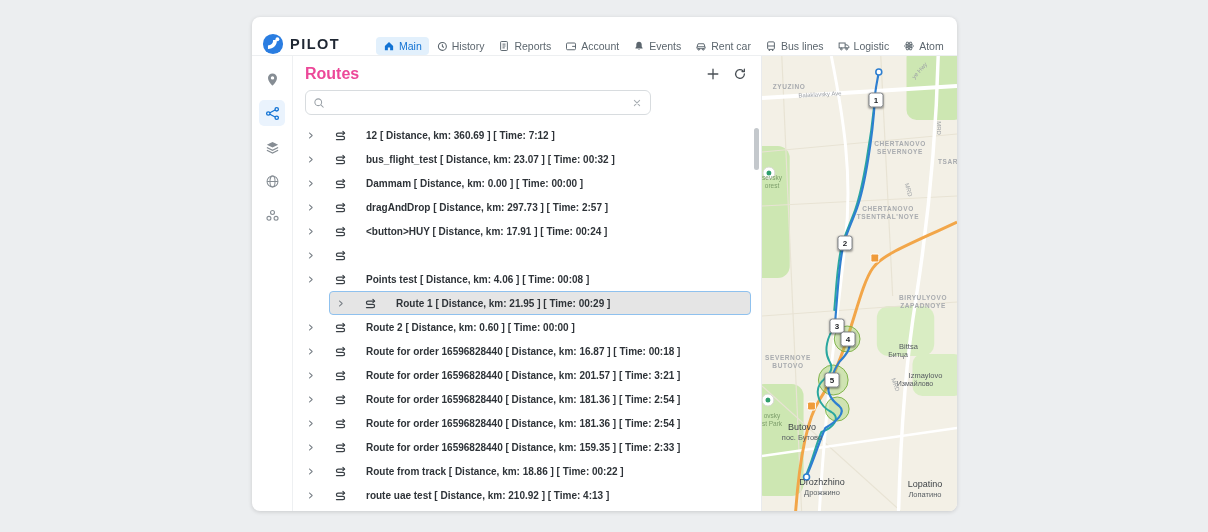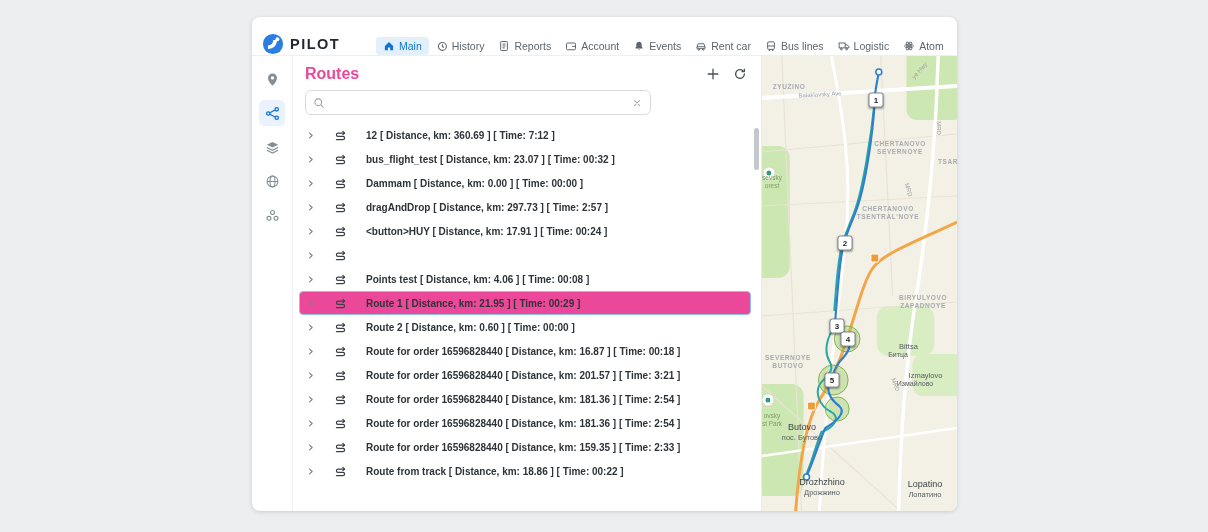--- a/index.html
+++ b/index.html
@@ -36,21 +36,21 @@
   .panel-actions{display:flex;gap:13px;align-items:center;}
   .icon-btn{border:0;background:none;padding:0;color:#4a5056;cursor:pointer;display:flex;}
   .icon-btn svg{width:14px;height:14px;display:block;}
   .search{margin:2px 12px 6px 12px;width:346px;height:25px;border:1px solid #d8dcdf;border-radius:6px;display:flex;align-items:center;padding:0 7px;gap:6px;box-sizing:border-box;background:#fff;}
   .search .s-icon{display:flex;color:#9aa1a7;}
   .search svg{width:12px;height:12px;}
   .search input{flex:1;border:0;outline:none;font-size:11px;color:#333;background:transparent;min-width:0;font-family:"Liberation Sans",sans-serif;}
   .clear-btn{border:0;background:none;padding:0;color:#a7adb2;cursor:pointer;display:flex;}
   .list{flex:1;overflow:hidden;padding:2px 10px 0 6px;}
   .row{height:22px;display:flex;align-items:center;gap:19px;padding:0 6px;border:1px solid transparent;border-radius:4px;cursor:pointer;}
-  .row.selected{background:#ec4899;border-color:#8fc1ee;}
+  .row.selected{background:#e5e5e5;border-color:#8fc1ee;margin-left:30px;}
   .chev{color:#798087;display:flex;flex:0 0 auto;}
   .chev svg{width:9px;height:9px;display:block;}
   .ricon{color:#3a4046;display:flex;flex:0 0 auto;}
   .ricon svg{width:13px;height:13px;display:block;}
   .rlabel{font-size:10px;font-weight:700;color:#2e3338;white-space:nowrap;overflow:hidden;text-overflow:ellipsis;}
   .sb-thumb{position:absolute;right:2px;top:72px;width:5px;height:42px;background:#c4c8cc;border-radius:3px;cursor:pointer;}
   
   .map{flex:1;position:relative;overflow:hidden;background:#f3f0e6;cursor:grab;}
   .map svg.base{position:absolute;inset:0;width:100%;height:100%;display:block;}
   .map-overlay{position:absolute;inset:0;pointer-events:none;}
@@ -469,20 +469,34 @@
                 <path d="M6 3.5 11 8l-5 4.5"></path>
               </svg>
     </span>
     <span class="ricon">
       <svg viewBox="0 0 16 16" fill="none" stroke="currentColor" stroke-width="1.5" stroke-linecap="round" stroke-linejoin="round">
                 <path d="M13 5H5a2 2 0 0 0 0 4h6a2 2 0 0 1 0 4H3"></path>
                 <path d="M11 3l2 2-2 2"></path>
               </svg>
     </span>
     <span class="rlabel">Route from track [ Distance, km: 18.86 ] [ Time: 00:22 ]</span>
+  </div>
+          <div class="row">
+    <span class="chev">
+      <svg viewBox="0 0 16 16" fill="none" stroke="currentColor" stroke-width="1.8" stroke-linecap="round" stroke-linejoin="round">
+                <path d="M6 3.5 11 8l-5 4.5"></path>
+              </svg>
+    </span>
+    <span class="ricon">
+      <svg viewBox="0 0 16 16" fill="none" stroke="currentColor" stroke-width="1.5" stroke-linecap="round" stroke-linejoin="round">
+                <path d="M13 5H5a2 2 0 0 0 0 4h6a2 2 0 0 1 0 4H3"></path>
+                <path d="M11 3l2 2-2 2"></path>
+              </svg>
+    </span>
+    <span class="rlabel">route uae test [ Distance, km: 210.92 ] [ Time: 4:13 ]</span>
   </div>
           <div class="row">
     
     
     
   </div>
         </div>
       <div class="sb-thumb"></div>
     </section>
 

